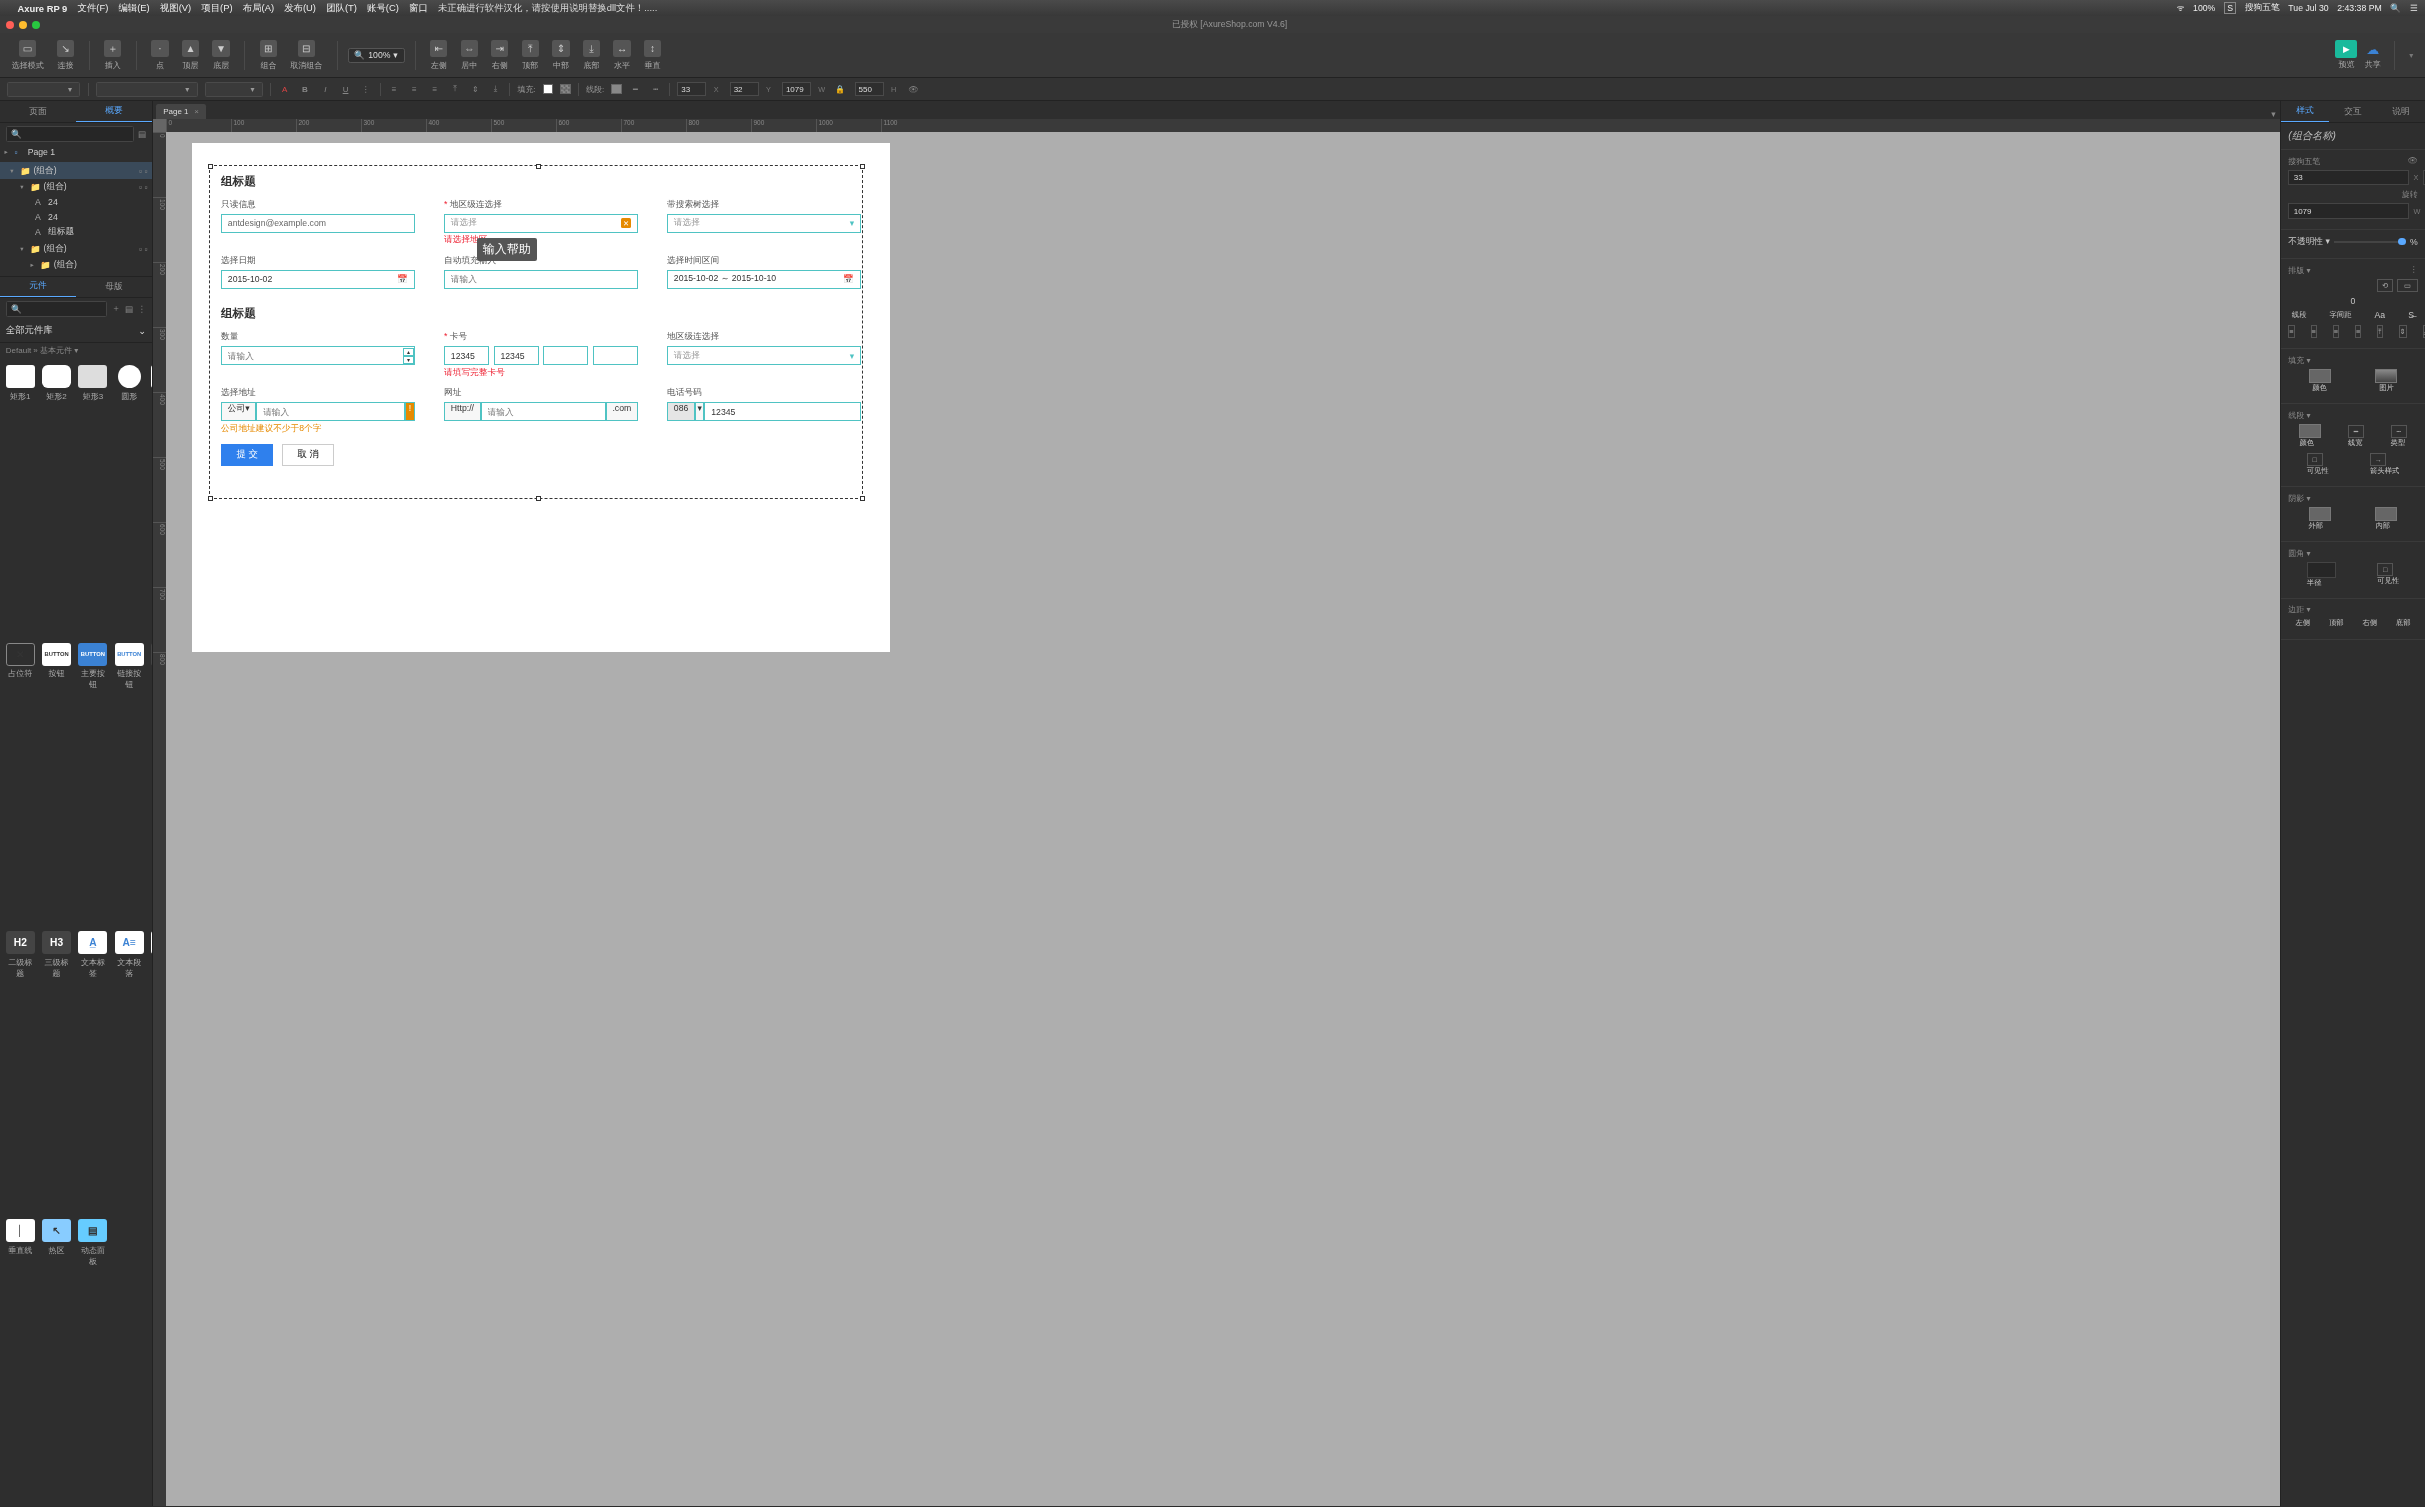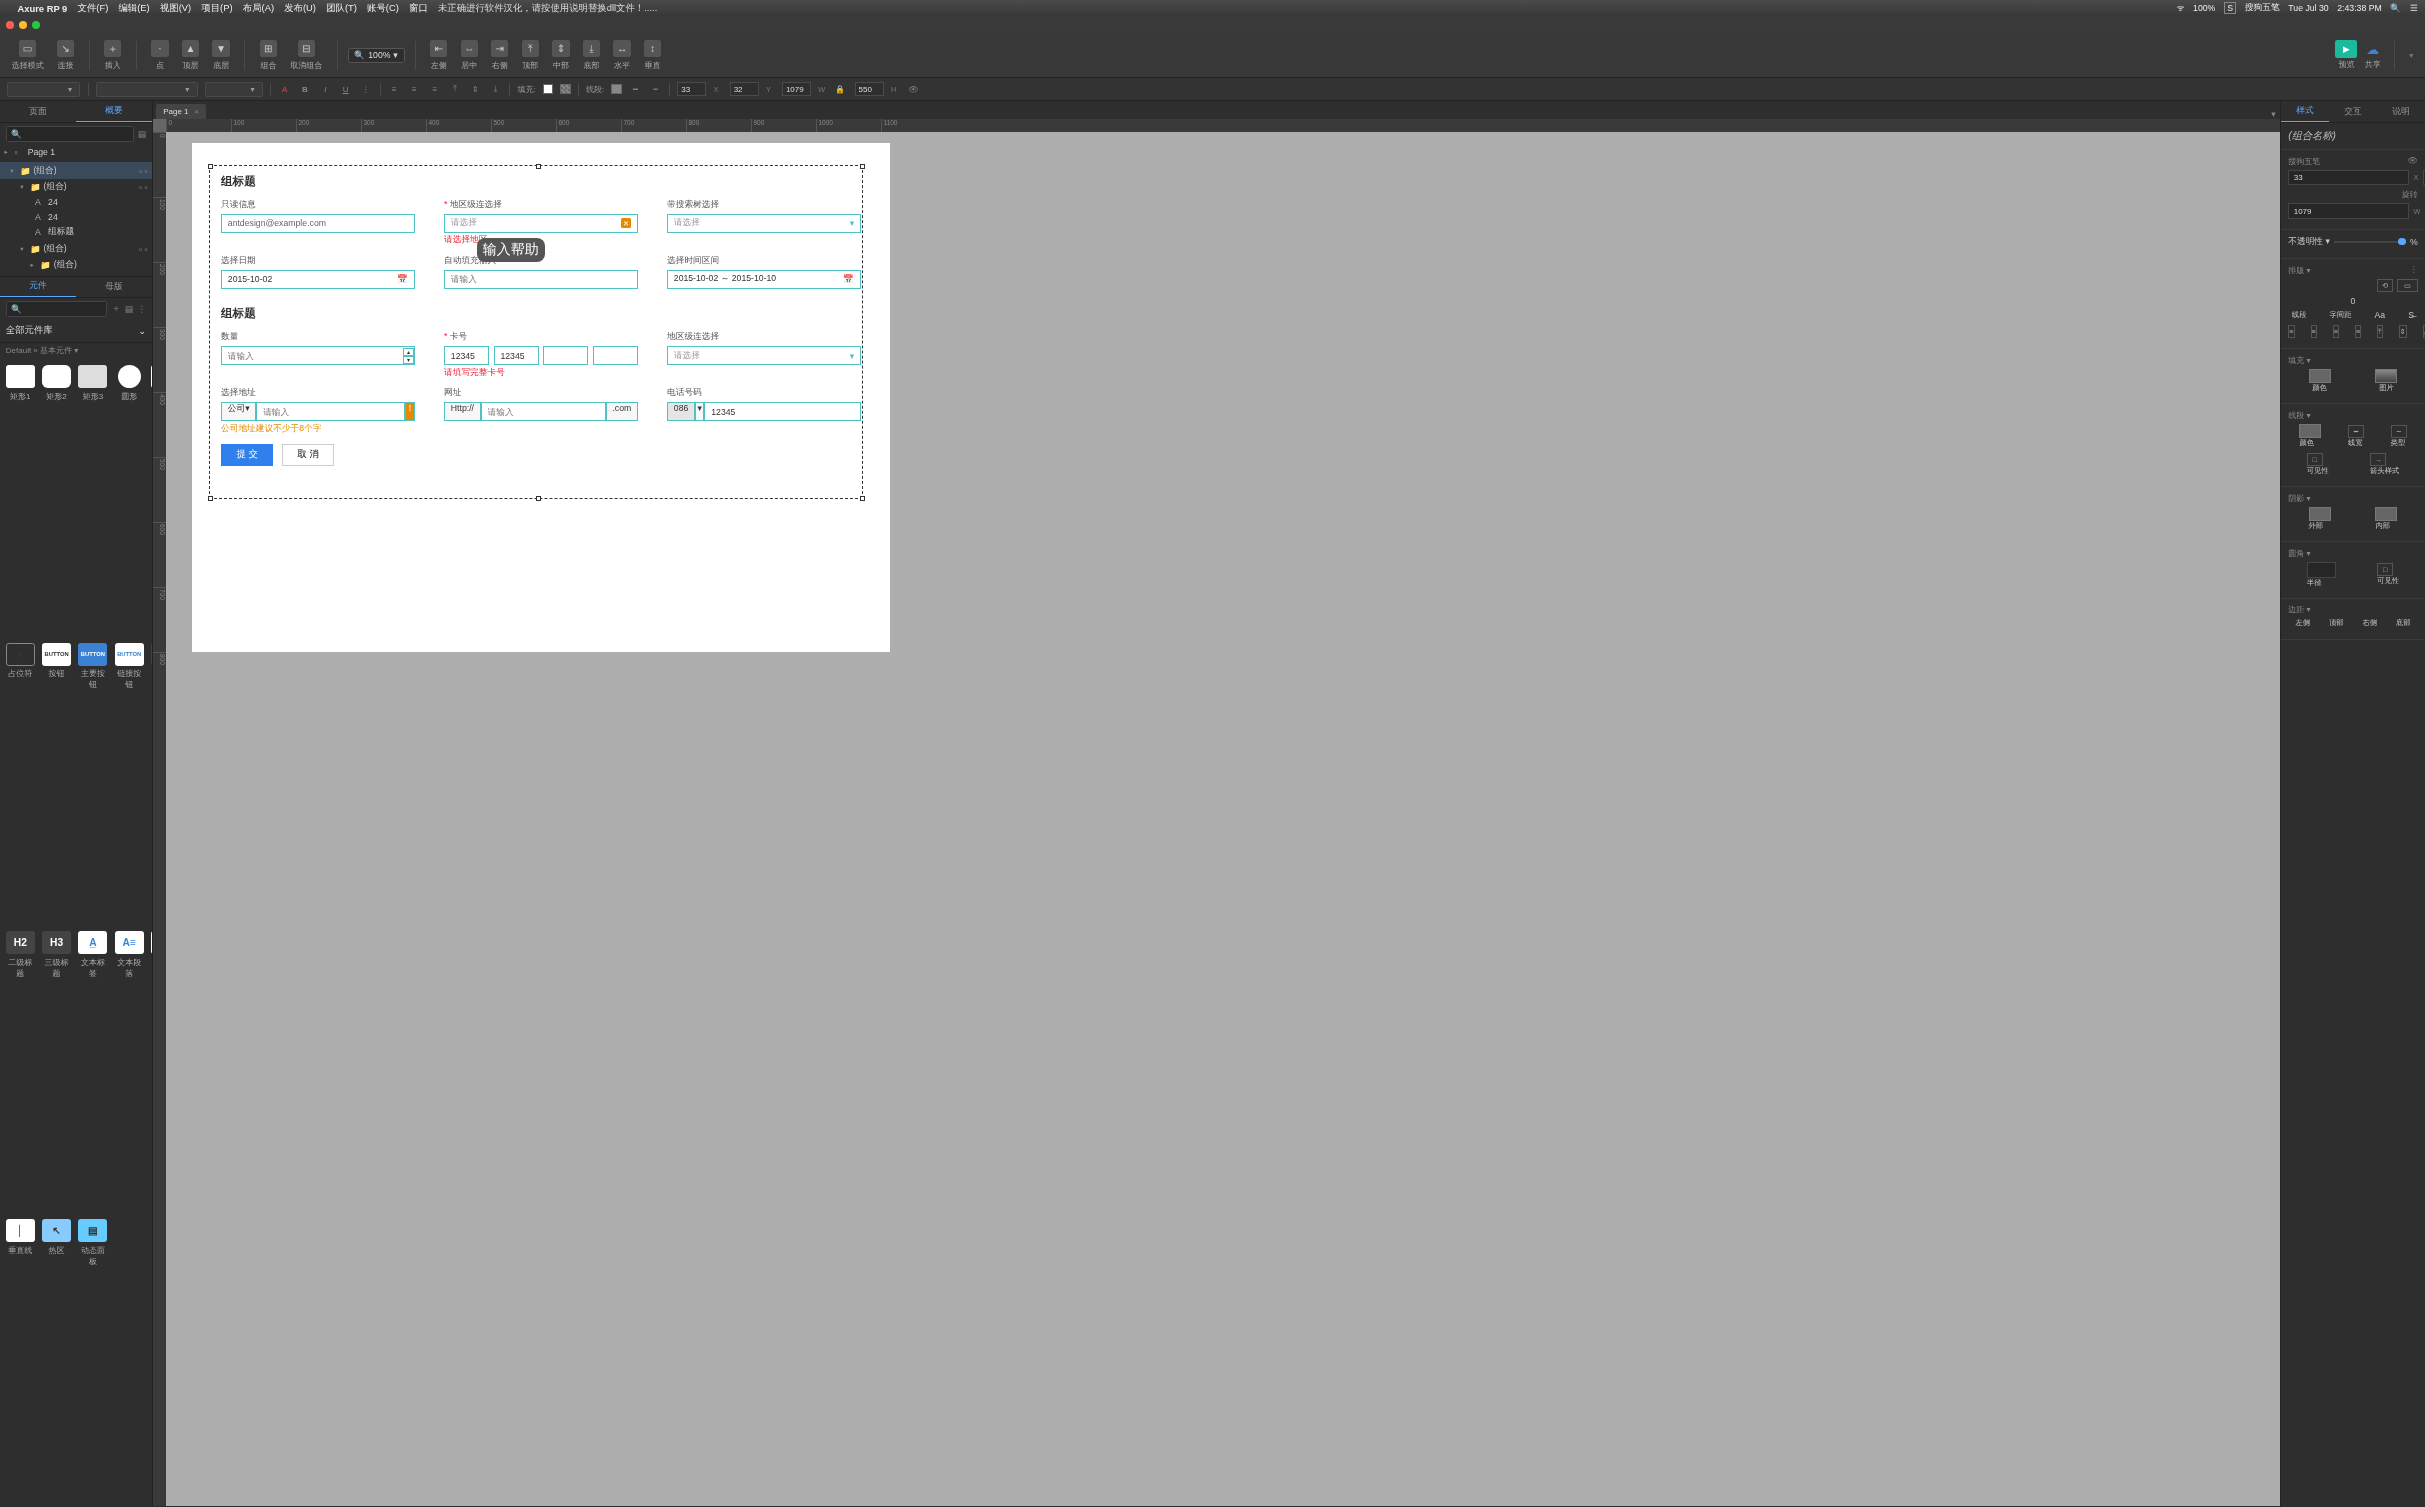--- a/index.html
+++ b/index.html
@@ -85,21 +85,21 @@
 .form { padding: 23px 29px; font-size:9.4px; color:#333; }
 .sec-title { font-size:11.6px; font-weight:600; margin: 7.3px 0 10.2px; }
 .row { display:flex; gap:29px; margin-bottom:8.7px; }
 .col { flex:1; min-width:0; }
 .fld-label { font-size:8.7px; color:#555; display:block; margin-bottom:2.9px; }
 .req::before { content:"* "; color:#e23; }
 .inp { width:100%; height:19px; border:0.7px solid #4fc3c3; padding:0 5.8px; font-size:8.7px; color:#333; background:#fff; }
 .inp.ro { color:#666; }
 .err-msg { color:#e23; font-size:8.7px; margin-top:1.5px; }
 .warn-msg { color:#e68a00; font-size:8.7px; margin-top:1.5px; }
-.tooltip { position:absolute; background:#555; color:#fff; padding:2.9px 5.8px; font-size:14px; border-radius:8px; }
+.tooltip { position:absolute; background:#555; color:#fff; padding:2.9px 5.8px; font-size:12px; border-radius:2px; }
 .sel-ctrl { width:100%; height:19px; border:0.7px solid #4fc3c3; padding:0 5.8px; font-size:8.7px; color:#999; display:flex; align-items:center; justify-content:space-between; }
 .bad-ic { width:10.2px; height:10.2px; background:#e68a00; border-radius:1.5px; display:inline-flex;align-items:center;justify-content:center;color:#fff;font-size:7.3px; }
 .card-seg { display:flex; gap:4.4px; }
 .card-seg .inp { flex:1; }
 .addon-grp { display:flex; }
 .addon { height:19px; border:0.7px solid #4fc3c3; padding:0 5.8px; display:flex; align-items:flex-start; font-size:8.7px; background:#f7f7f7; }
 .addon-grp .inp { flex:1; }
 .btn { height:22px; padding:0 14.5px; border:0.7px solid #ccc; background:#fff; font-size:9.4px; cursor:pointer; }
 .btn.primary { background:#2f80ed; color:#fff; border-color:#2f80ed; }
 .btn-row { display:flex; gap:8.7px; margin-top:0; }
@@ -151,20 +151,21 @@
     <span>☰</span>
   </div>
 </div>
 
 <div class="title-bar">
   <div class="traffic">
     <div class="tl-red"></div>
     <div class="tl-yel"></div>
     <div class="tl-grn"></div>
   </div>
+  <div class="title-center">已授权    [AxureShop.com V4.6]</div>
 </div>
 
 <div class="main-toolbar">
   <div class="tool-group">
     <div class="tool-btn">
         <div class="tool-icon">▭</div>
         <div class="tool-label">选择模式</div>
       </div>
     <div class="tool-btn">
         <div class="tool-icon">↘</div>

